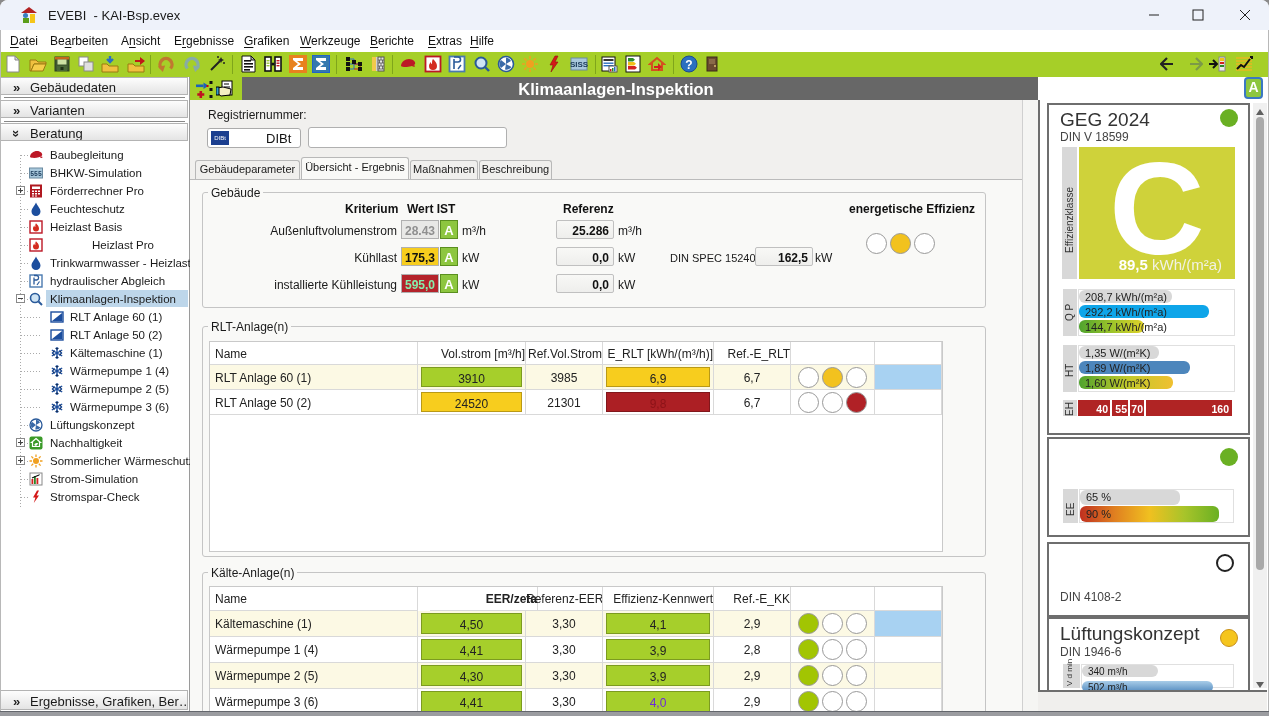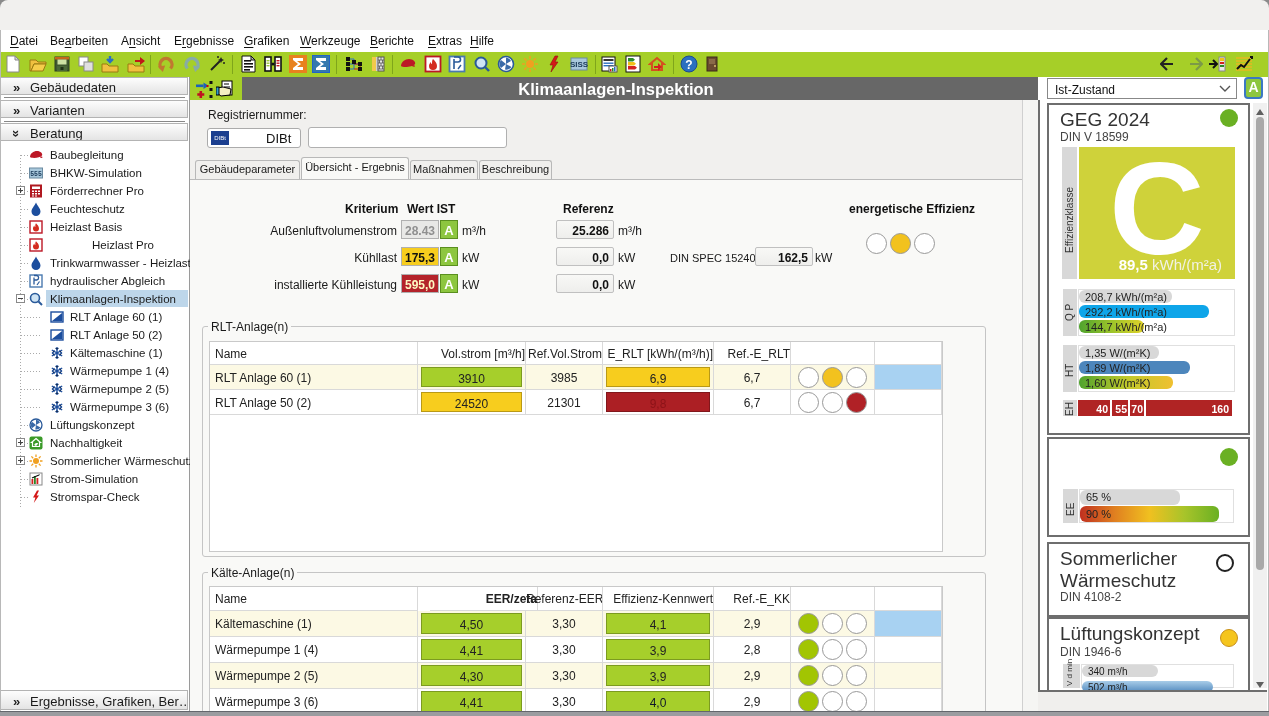--- a/index.html
+++ b/index.html
@@ -77,20 +77,38 @@
 
 #rsb { position:absolute; left:215px; top:26px; width:14px; height:585px; background:#f0f0f0; }
 #rsbthumb { position:absolute; left:3px; top:14px; width:8px; height:453px; background:#a9a9a9; border-radius:4px; }
 
 #bottomstrip { position:absolute; left:0; top:711px; width:1269px; height:5px; background:#9b9ca0; border-top:1px solid #63666c; }
 </style>
 </head>
 <body>
 <div id="win">
 
+  <div id="titlebar">
+    <svg id="appicon" viewBox="0 0 16 16">
+      <polygon points="8,0 16,6 0,6" fill="#b22222"></polygon>
+      <rect x="9" y="7" width="5" height="9" fill="#f5c518"></rect>
+      <rect x="2" y="11" width="6" height="5" fill="#5a9e1a"></rect>
+      <circle cx="4.5" cy="8.5" r="2.5" fill="#3a7ec0"></circle>
+    </svg>
+    <div id="apptitle">EVEBI&nbsp; - KAI-Bsp.evex</div>
+    <svg class="winbtn" style="left:1131px" viewBox="0 0 46 30">
+        <line x1="18" y1="15" x2="28" y2="15" stroke="#222" stroke-width="1"></line>
+      </svg>
+    <svg class="winbtn" style="left:1175px" viewBox="0 0 46 30">
+        <rect x="18" y="10" width="10" height="10" fill="none" stroke="#222" stroke-width="1"></rect>
+      </svg>
+    <svg class="winbtn" style="left:1222px" viewBox="0 0 46 30">
+        <path d="M18 10 L28 20 M28 10 L18 20" stroke="#222" stroke-width="1"></path>
+      </svg>
+  </div>
 
   <div id="toolbar">
       <div class="ti" style="left: 4px; width: 18px; height: 18px;"><svg width="18" height="18" viewBox="0 0 18 18">
           <path d="M3 1h8l4 4v12H3z" fill="#fff" stroke="#8a8a8a"></path>
           <path d="M11 1l4 4h-4z" fill="#d8d8d8" stroke="#8a8a8a"></path>
         </svg></div>
       <div class="ti" style="left: 29px; width: 18px; height: 18px;"><svg width="18" height="18" viewBox="0 0 18 18">
           <path d="M1 5h6l2 2h8v2H5l-3 7H1z" fill="#f0c040" stroke="#9a7a10"></path>
           <path d="M5 9h12l-3 7H2z" fill="#f6cd4b" stroke="#9a7a10"></path>
         </svg></div>
@@ -530,20 +548,23 @@
         <div style="margin-top:3px">Übersicht - Ergebnis</div>
       </div>
     <div class="tab" style="left:220px; width:68px;">
         <div style="margin-top:2px">Maßnahmen</div>
       </div>
     <div class="tab" style="left:289px; width:73px;">
         <div style="margin-top:2px">Beschreibung</div>
       </div>
     <div class="panel"></div>
 
+    <div class="group" style="left:12px; top:92px; width:784px; height:116px;">
+        <span class="glabel">Gebäude</span>
+      </div>
     <div id="gebrows">
         <div class="bhead" style="left: 155px; top: 102px; width: 52px; text-align: right;">Kriterium</div>
         <div class="bhead" style="left: 217px; top: 102px;">Wert IST</div>
         <div class="bhead" style="left: 373px; top: 102px;">Referenz</div>
         <div class="bhead" style="left: 659px; top: 102px;">energetische Effizienz</div>
         <div class="rlabel" style="left: 40px; top: 124px; width: 167px;">Außenluftvolumenstrom</div>
         <div class="vbox" style="left: 211px; top: 120px; background: rgb(232, 232, 230); color: rgb(144, 144, 144);">28.43</div>
         <div class="abadge" style="left: 250px; top: 120px;">A</div>
         <div class="refbox" style="left: 366px; top: 120px;">25.286</div>
         <div class="unit" style="left: 272px; top: 124px;">m³/h</div>
@@ -551,21 +572,21 @@
         <div class="rlabel" style="left: 40px; top: 151px; width: 167px;">Kühllast</div>
         <div class="vbox" style="left: 211px; top: 147px; background: rgb(247, 205, 30); color: rgb(17, 17, 17);">175,3</div>
         <div class="abadge" style="left: 250px; top: 147px;">A</div>
         <div class="refbox" style="left: 366px; top: 147px;">0,0</div>
         <div class="unit" style="left: 272px; top: 151px;">kW</div>
         <div class="unit" style="left: 428px; top: 151px;">kW</div>
         <div class="unit" style="left: 480px; top: 152px; font-size: 11px;">DIN SPEC 15240</div>
         <div class="refbox" style="left: 565px; top: 147px;">162,5</div>
         <div class="unit" style="left: 625px; top: 151px;">kW</div>
         <div class="rlabel" style="left: 40px; top: 178px; width: 167px;">installierte Kühlleistung</div>
-        <div class="vbox" style="left: 211px; top: 174px; background: rgb(180, 35, 42); color: #fef9c3;">595,0</div>
+        <div class="vbox" style="left: 211px; top: 174px; background: rgb(180, 35, 42); color: #86efac;">595,0</div>
         <div class="abadge" style="left: 250px; top: 174px;">A</div>
         <div class="refbox" style="left: 366px; top: 174px;">0,0</div>
         <div class="unit" style="left: 272px; top: 178px;">kW</div>
         <div class="unit" style="left: 428px; top: 178px;">kW</div>
         <div class="circ" style="left: 676px; top: 133px;"></div>
         <div class="circ" style="left: 700px; top: 133px; background: rgb(242, 194, 30);"></div>
         <div class="circ" style="left: 724px; top: 133px;"></div>
       </div>
 
     <div class="group" style="left:12px; top:226px; width:784px; height:231px;">
@@ -702,44 +723,38 @@
         <div class="dt-cell" style="left: 20px; top: 589px; width: 208px; height: 26px; background: rgb(255, 255, 255);">
           <div style="position:absolute;left:5px;top:6px">Wärmepumpe 3 (6)</div>
         </div>
         <div class="dt-cell" style="left: 228px; top: 589px; width: 108px; height: 26px; background: rgb(255, 255, 255);">
           <div class="vcell" style="left: 3px; top: 2px; width: 101px; height: 21px; background: rgb(166, 207, 43); color: rgb(34, 34, 34); padding-top: 4px;">4,41</div>
         </div>
         <div class="dt-cell" style="left: 336px; top: 589px; width: 77px; height: 26px; background: rgb(255, 255, 255);">
           <div style="position:absolute;width:100%;text-align:center;top:6px">3,30</div>
         </div>
         <div class="dt-cell" style="left: 413px; top: 589px; width: 111px; height: 26px; background: rgb(255, 255, 255);">
-          <div class="vcell" style="left: 3px; top: 2px; width: 104px; height: 21px; background: rgb(166, 207, 43); color: #0f172a; padding-top: 4px;">4,0</div>
+          <div class="vcell" style="left: 3px; top: 2px; width: 104px; height: 21px; background: rgb(166, 207, 43); color: #6d28d9; padding-top: 4px;">4,0</div>
         </div>
         <div class="dt-cell" style="left: 524px; top: 589px; width: 77px; height: 26px; background: rgb(255, 255, 255);">
           <div style="position:absolute;width:100%;text-align:center;top:6px">2,9</div>
         </div>
         <div class="dt-cell" style="left: 601px; top: 589px; width: 84px; height: 26px; background: rgb(255, 255, 255);">
           <div class="circ" style="left: 7px; top: 2px; background: rgb(162, 197, 2);"></div>
           <div class="circ" style="left: 31px; top: 2px; background: rgb(255, 255, 255);"></div>
           <div class="circ" style="left: 55px; top: 2px; background: rgb(255, 255, 255);"></div>
         </div>
         <div class="dt-cell" style="left: 685px; top: 589px; width: 67px; height: 26px; background: rgb(255, 255, 255);"></div>
       </div>
 
     <div style="position:absolute; left:832px; top:0px; width:16px; height:612px; background:#f5f5f3; border-left:1px solid #d0d0d0;"></div>
   </div>
 
   <div id="rightpanel">
     <div style="position:absolute; left:0; top:23px; width:2px; height:592px; background:#6e6e6e;"></div>
-    <div id="istdd">
-      <span style="position:absolute; left:7px; top:4px;">Ist-Zustand</span>
-      <svg style="position:absolute; right:5px; top:6px" width="12" height="8" viewBox="0 0 12 8">
-          <path d="M1 1 L6 6 L11 1" fill="none" stroke="#555" stroke-width="1.4"></path>
-        </svg>
-    </div>
     <div id="abtn">A</div>
     <div id="cards">
         <div class="card" style="top: 26px; height: 332px;">
           <div class="cardtitle" style="top: 4px;">GEG 2024</div>
           <div class="dot" style="top: 4px; background: rgb(106, 176, 35);"></div>
           <div class="carddin" style="top: 25px;">DIN V 18599</div>
           <div class="vlab" style="left: 13px; top: 42px; width: 15px; height: 132px;">
             <span style="left:2px; top:106px;">Effizienzklasse</span>
           </div>
           <div style="position: absolute; left: 30px; top: 42px; width: 156px; height: 132px; background: rgb(207, 210, 58); overflow: hidden;">
@@ -789,21 +804,20 @@
           </div>
           <div style="position: absolute; left: 30px; top: 50px; width: 155px; height: 34px; background: rgb(255, 255, 255); border: 1px solid rgb(224, 224, 224);"></div>
           <div class="bar" style="left: 31px; top: 51px; width: 100px; height: 15px; background: rgb(216, 216, 216);">
             <span>65 %</span>
           </div>
           <div class="bar" style="left: 31px; top: 67px; width: 139px; height: 16px; background: linear-gradient(to right, rgb(192, 48, 32), rgb(224, 128, 32), rgb(240, 192, 32), rgb(168, 196, 42), rgb(106, 176, 35));">
             <span style="top:2px">90 %</span>
           </div>
         </div>
         <div class="card" style="top: 465px; height: 75px;">
-          <div class="cardtitle" style="top: 4px;">Sommerlicher<br>Wärmeschutz</div>
           <div style="position: absolute; left: 167px; top: 10px; width: 18px; height: 18px; border-radius: 50%; background: rgb(255, 255, 255); border: 2px solid rgb(34, 34, 34);"></div>
           <div class="carddin" style="top: 46px;">DIN 4108-2</div>
         </div>
         <div class="card" style="top: 540px; height: 73px; border-bottom: none;">
           <div class="cardtitle" style="top: 4px;">Lüftungskonzept</div>
           <div class="dot" style="top: 10px; background: rgb(245, 197, 30); border: 1px solid rgb(200, 144, 26);"></div>
           <div class="carddin" style="top: 26px;">DIN 1946-6</div>
           <div class="vlab" style="left: 14px; top: 45px; width: 17px; height: 24px;">
             <span style="left:2px; top:22px; font-size:8px;">V d min</span>
           </div>

